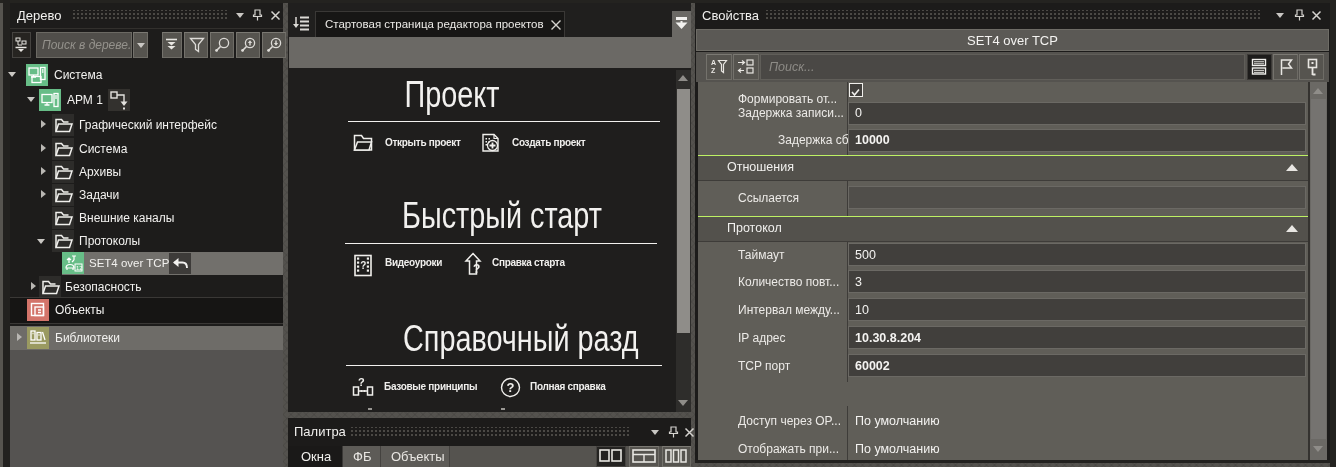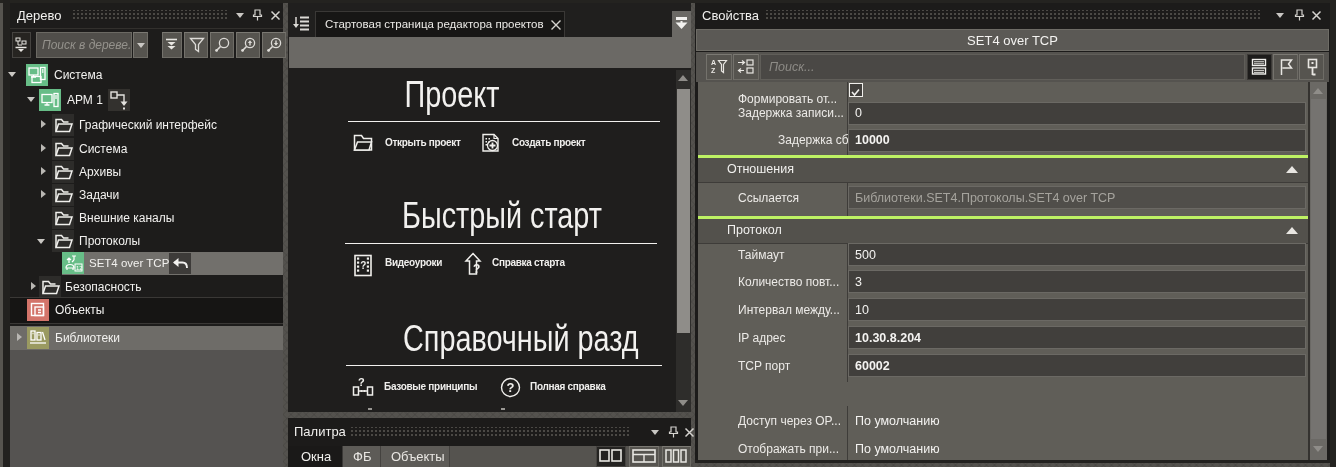--- a/index.html
+++ b/index.html
@@ -12,21 +12,21 @@
 .dots{background-image:radial-gradient(#4b4945 1px,transparent 1.1px);background-size:4px 4px;background-position:0 2px;height:11px;}
 .tri-d{width:0;height:0;border-left:4px solid transparent;border-right:4px solid transparent;border-top:5px solid #c9c7c3;}
 .tri-r{width:0;height:0;border-top:4px solid transparent;border-bottom:4px solid transparent;border-left:5px solid #b9b7b3;}
 .tri-u{width:0;height:0;border-left:5px solid transparent;border-right:5px solid transparent;border-bottom:6px solid #e8e6e2;}
 .btn{background:#56544f;border:1px solid #6e6c66;border-top-color:#7b7973;border-left-color:#74726c;box-sizing:border-box;}
 .treelbl{color:#f2f1ef;font-size:12px;white-space:nowrap;}
 .icon22{width:22px;height:22px;}
 .plabel{color:#eceae7;font-size:12px;white-space:nowrap;}
 .pval{color:#f4f3f1;font-size:12.5px;white-space:nowrap;}
 .vbox{background:#413f3c;border:1px solid #6b6964;box-sizing:border-box;}
-.sech{background:#53514c;border-top:3px solid #bef264;border-bottom:1px solid #3e3c39;color:#f1f0ee;font-size:12.5px;}
+.sech{background:#53514c;border-top:1px solid #bef264;border-bottom:1px solid #3e3c39;color:#f1f0ee;font-size:12.5px;}
 .biglink{color:#f0efed;font-size:10px;font-weight:bold;white-space:nowrap;letter-spacing:-0.3px;}
 .h1{color:#f2f1ef;font-size:36px;white-space:nowrap;}
 </style>
 </head>
 <body>
 <div id="root">
 
   <div class="abs" style="left:0;top:0;width:1336px;height:3px;background:#242320;"></div>
 
   <div class="abs" style="left:0;top:3px;width:3px;height:464px;background:#56544f;"></div>
@@ -482,21 +482,20 @@
       <span class="abs pval" style="left:157px;top:24px;">0</span>
       <span class="abs plabel" style="left:40px;top:51px;margin-left:40px;">Задержка сброс...</span>
       <div class="abs vbox" style="left:150px;top:47px;width:458px;height:23px;"></div>
       <span class="abs pval" style="left:157px;top:51px;font-weight:bold;">10000</span>
       <div class="abs sech" style="left:0;top:73px;width:610px;height:24px;">
           <span style="position:absolute;left:29px;top:4px;">Отношения</span>
           <div class="tri-u" style="position:absolute;left:588px;top:8px;border-left-width:6px;border-right-width:6px;border-bottom-width:7px;"></div>
         </div>
       <span class="abs plabel" style="left:40px;top:109px;">Ссылается</span>
       <div class="abs vbox" style="left:150px;top:104px;width:458px;height:23px;background:#504e4a;"></div>
-      <span class="abs pval" style="left:157px;top:109px;color:#a5a39d;">Библиотеки.SET4.Протоколы.SET4 over TCP</span>
       <div class="abs sech" style="left:0;top:134px;width:610px;height:24px;">
           <span style="position:absolute;left:29px;top:4px;">Протокол</span>
           <div class="tri-u" style="position:absolute;left:588px;top:8px;border-left-width:6px;border-right-width:6px;border-bottom-width:7px;"></div>
         </div>
       <span class="abs plabel" style="left:40px;top:166px;">Таймаут</span>
       <div class="abs vbox" style="left:150px;top:161px;width:458px;height:23px;"></div>
       <span class="abs pval" style="left:157px;top:166px;">500</span>
       <span class="abs plabel" style="left:40px;top:193px;">Количество повт...</span>
       <div class="abs vbox" style="left:150px;top:188px;width:458px;height:23px;"></div>
       <span class="abs pval" style="left:157px;top:193px;">3</span>

